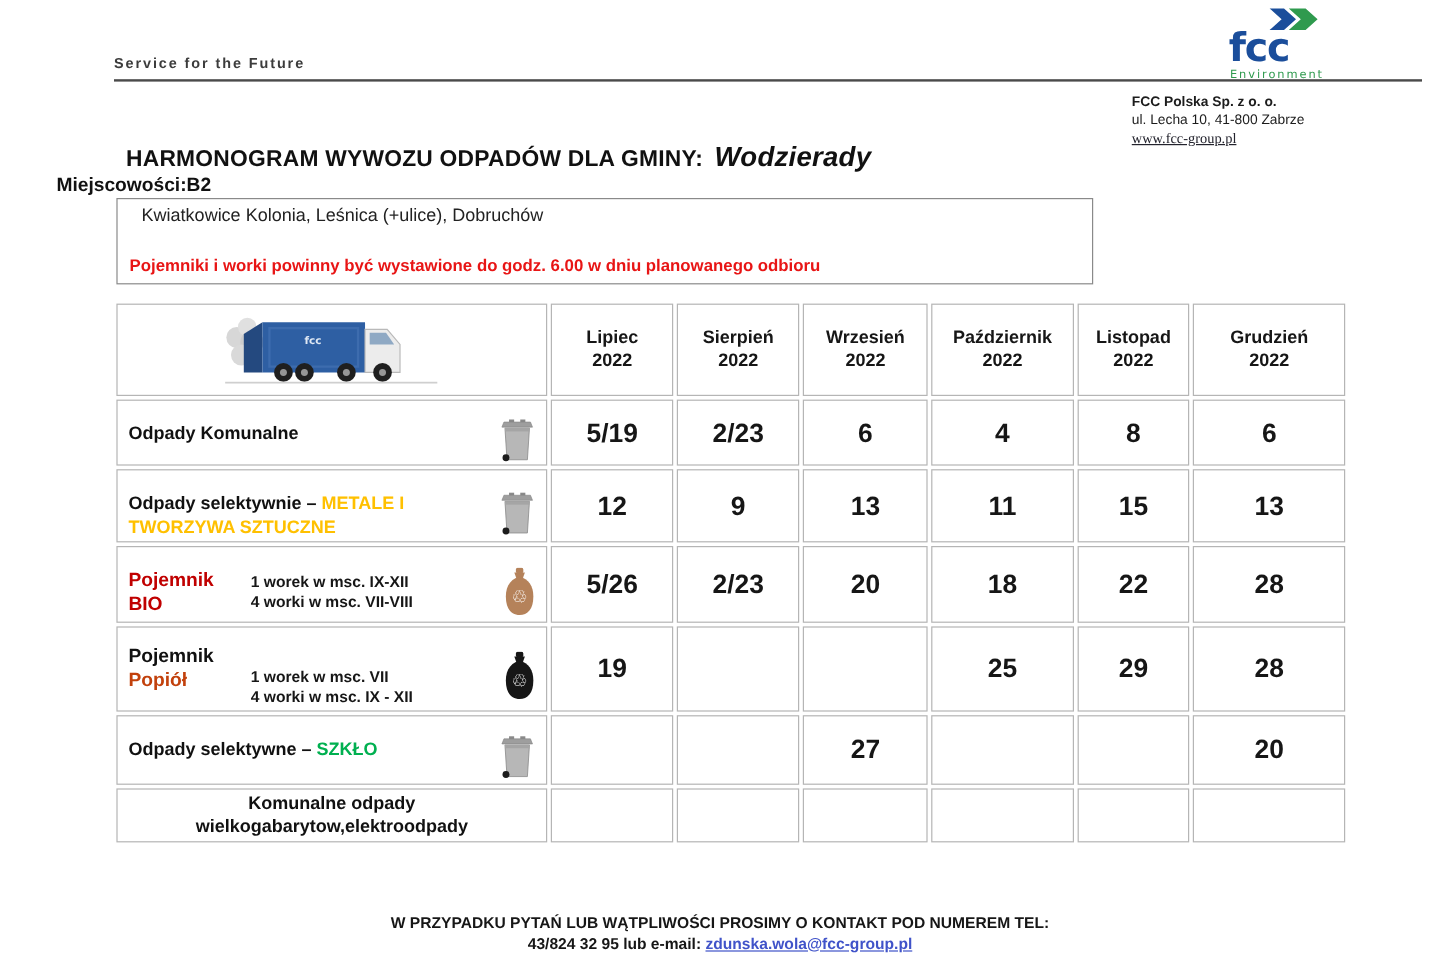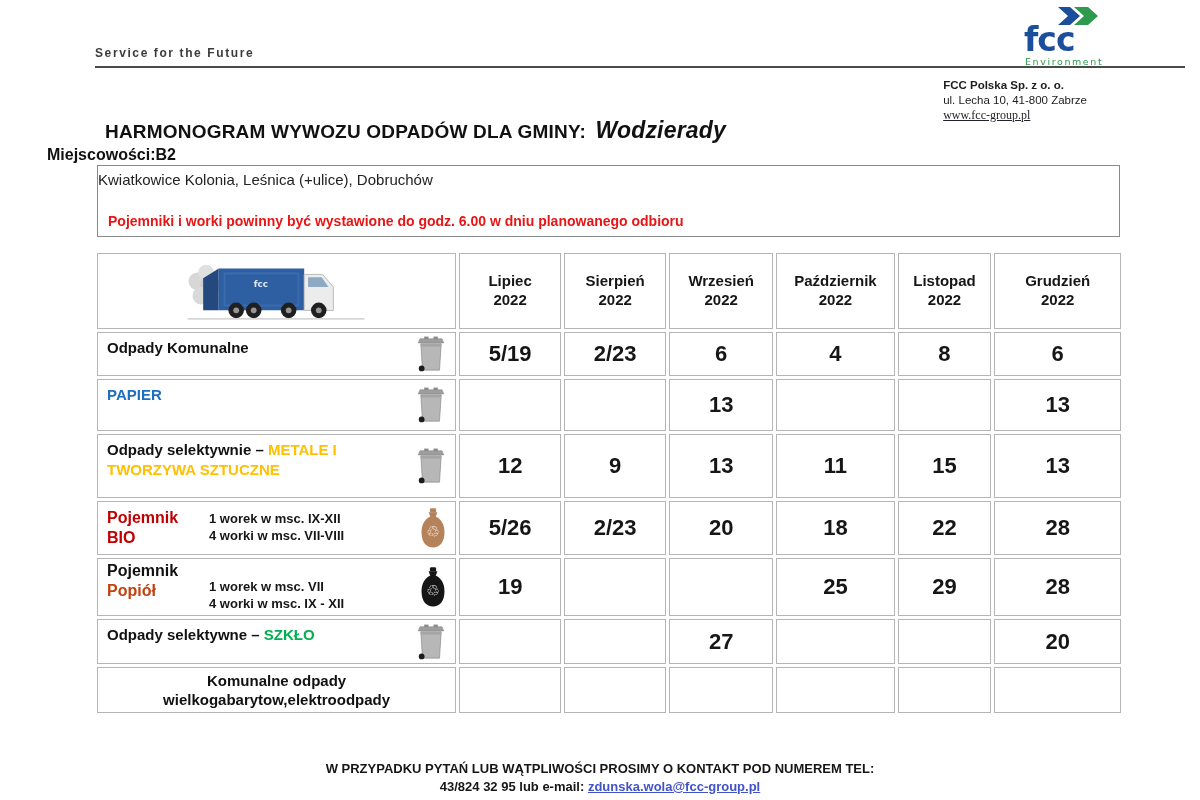--- a/index.html
+++ b/index.html
@@ -11,38 +11,38 @@
   .logo{position:absolute;left:1018px;top:4px;width:110px;height:66px;}
   .company{position:absolute;right:113px;top:78px;font-size:11.5px;
            line-height:1.3;color:#1c1c1c;}
   .company .c1{font-weight:bold;}
   .company a{font-family:"Liberation Serif",serif;font-size:12px;color:#23232d;
              text-decoration:underline;}
   .title{position:absolute;left:105px;top:117px;font-size:19px;font-weight:bold;
          letter-spacing:0.2px;white-space:nowrap;}
   .title .gmina{font-size:23px;font-style:italic;margin-left:4px;}
   .subtitle{position:absolute;left:47px;top:146px;font-size:16px;font-weight:bold;}
-  .info-box{position:absolute;left:97px;top:165px;width:1023px;height:72px;
-            border:1px solid #8a8a8a;box-sizing:border-box;padding:5px 0;}
+  .info-box{position:absolute;left:97px;top:165px;width:814px;height:72px;
+            border:1px solid #8a8a8a;box-sizing:border-box;padding:5px 20px;}
   .localities{font-size:15px;color:#222;}
   .warning{position:absolute;left:10px;bottom:7px;font-size:14px;font-weight:bold;color:#e81515;}
   .schedule{position:absolute;left:94px;top:250px;}
   table{border-collapse:separate;border-spacing:3px;table-layout:fixed;width:1030px;}
   th,td{border:1px solid #b5b5b5;background:#fff;box-sizing:border-box;overflow:hidden;}
   thead th{height:76px;vertical-align:middle;text-align:center;}
   .m-name,.m-year{font-size:15px;font-weight:bold;line-height:1.25;color:#161616;}
   tbody tr:nth-child(1)>*{height:44px;}
   tbody tr:nth-child(2)>*{height:52px;}
   tbody tr:nth-child(3)>*{height:64px;}
   tbody tr:nth-child(4)>*{height:54px;}
   tbody tr:nth-child(5)>*{height:58px;}
   tbody tr:nth-child(6)>*{height:45px;margin-top:40px;}
   tbody tr:nth-child(7)>*{height:46px;}
   td.val{text-align:center;vertical-align:middle;font-size:22px;font-weight:bold;color:#161616;}
-  td.label-cell{padding:2px 4px 2px 9px;vertical-align:middle;}
+  td.label-cell{padding:15px 4px 2px 9px;vertical-align:middle;}
   .row-flex{display:flex;align-items:center;height:100%;}
   .lbl{font-size:15px;font-weight:bold;line-height:1.3;align-self:flex-start;
        padding-top:3px;max-width:292px;}
   .title-block{font-size:16px;font-weight:bold;line-height:1.25;min-width:88px;}
   .note-block{font-size:13px;font-weight:bold;line-height:1.3;margin-left:14px;color:#161616;}
   .note-block.low{margin-top:18px;}
   .icon{margin-left:auto;margin-right:3px;align-self:center;display:inline-flex;}
   td.center-cell{text-align:center;vertical-align:middle;font-size:15px;font-weight:bold;line-height:1.3;}
   .footer{position:absolute;left:0;top:760px;width:1200px;text-align:center;
           font-size:13px;font-weight:bold;color:#161616;line-height:1.35;}
@@ -164,135 +164,112 @@
             <td class="val">5/19</td>
             <td class="val">2/23</td>
             <td class="val">6</td>
             <td class="val">4</td>
             <td class="val">8</td>
             <td class="val">6</td>
           </tr>
           <tr>
             <td class="label-cell">
               <div class="row-flex">
-                <div class="lbl"><span style="color: rgb(31, 111, 191);">PAPIER</span></div>
+                <div class="lbl"><span style="color: rgb(17, 17, 17);">Odpady selektywnie – </span><span style="color: rgb(255, 192, 0);">METALE I TWORZYWA SZTUCZNE</span></div>
                 <span class="icon">
                   <svg viewBox="0 0 40 42" width="34" height="36">
     <rect x="12" y="0.5" width="5" height="3" fill="#8a8a8a"></rect>
     <rect x="23" y="0.5" width="5" height="3" fill="#8a8a8a"></rect>
     <polygon points="5,8 35,8 33,3 7,3" fill="#9e9e9e" stroke="#828282" stroke-width="0.6"></polygon>
     <polygon points="8,9 32,9 30,40 10,40" fill="#b7b7b7" stroke="#8a8a8a" stroke-width="0.8"></polygon>
     <rect x="8" y="9" width="24" height="3.2" fill="#a5a5a5"></rect>
     <circle cx="9" cy="38" r="3.4" fill="#1c1c1c"></circle>
   </svg>
                 </span>
               </div>
             </td>
-            <td class="val"></td>
-            <td class="val"></td>
+            <td class="val">12</td>
+            <td class="val">9</td>
             <td class="val">13</td>
-            <td class="val"></td>
-            <td class="val"></td>
+            <td class="val">11</td>
+            <td class="val">15</td>
             <td class="val">13</td>
           </tr>
           <tr>
             <td class="label-cell">
               <div class="row-flex">
-                <div class="lbl"><span style="color: rgb(17, 17, 17);">Odpady selektywnie – </span><span style="color: rgb(255, 192, 0);">METALE I TWORZYWA SZTUCZNE</span></div>
+                <div class="title-block">
+                  <div style="color: rgb(192, 0, 0);">Pojemnik</div>
+                  <div style="color: rgb(192, 0, 0);">BIO</div>
+                </div>
+                <div class="note-block">
+                  <div>1 worek w msc. IX-XII</div>
+                  <div>4 worki w msc. VII-VIII</div>
+                </div>
+                <span class="icon">
+                  <svg viewBox="0 0 34 46" width="30" height="41">
+  <rect x="13.5" y="0" width="7" height="5" rx="1.5" fill="#b5825a"></rect>
+  <polygon points="12,4.5 22,4.5 20,10 14,10" fill="#b5825a"></polygon>
+  <path d="M17 8.5 C8.5 10.5 4 17.5 4 27 C4 39 9.5 44.5 17 44.5 C24.5 44.5 30 39 30 27 C30 17.5 25.5 10.5 17 8.5 Z" fill="#b5825a"></path>
+  <text x="17" y="33" font-size="17" text-anchor="middle" fill="#ffffff" font-family="DejaVu Sans, sans-serif">♲</text>
+</svg>
+                </span>
+              </div>
+            </td>
+            <td class="val">5/26</td>
+            <td class="val">2/23</td>
+            <td class="val">20</td>
+            <td class="val">18</td>
+            <td class="val">22</td>
+            <td class="val">28</td>
+          </tr>
+          <tr>
+            <td class="label-cell">
+              <div class="row-flex" style="align-items: flex-start;">
+                <div class="title-block">
+                  <div style="color: rgb(17, 17, 17);">Pojemnik</div>
+                  <div style="color: #c2410c;">Popiół</div>
+                </div>
+                <div class="note-block low">
+                  <div>1 worek w msc. VII</div>
+                  <div>4 worki w msc. IX - XII</div>
+                </div>
+                <span class="icon">
+                  <svg viewBox="0 0 34 46" width="30" height="41">
+  <rect x="13.5" y="0" width="7" height="5" rx="1.5" fill="#161616"></rect>
+  <polygon points="12,4.5 22,4.5 20,10 14,10" fill="#161616"></polygon>
+  <path d="M17 8.5 C8.5 10.5 4 17.5 4 27 C4 39 9.5 44.5 17 44.5 C24.5 44.5 30 39 30 27 C30 17.5 25.5 10.5 17 8.5 Z" fill="#161616"></path>
+  <text x="17" y="33" font-size="17" text-anchor="middle" fill="#ffffff" font-family="DejaVu Sans, sans-serif">♲</text>
+</svg>
+                </span>
+              </div>
+            </td>
+            <td class="val">19</td>
+            <td class="val"></td>
+            <td class="val"></td>
+            <td class="val">25</td>
+            <td class="val">29</td>
+            <td class="val">28</td>
+          </tr>
+          <tr>
+            <td class="label-cell">
+              <div class="row-flex">
+                <div class="lbl"><span style="color: rgb(17, 17, 17);">Odpady selektywne – </span><span style="color: rgb(0, 176, 80);">SZKŁO</span></div>
                 <span class="icon">
                   <svg viewBox="0 0 40 42" width="34" height="36">
     <rect x="12" y="0.5" width="5" height="3" fill="#8a8a8a"></rect>
     <rect x="23" y="0.5" width="5" height="3" fill="#8a8a8a"></rect>
     <polygon points="5,8 35,8 33,3 7,3" fill="#9e9e9e" stroke="#828282" stroke-width="0.6"></polygon>
     <polygon points="8,9 32,9 30,40 10,40" fill="#b7b7b7" stroke="#8a8a8a" stroke-width="0.8"></polygon>
     <rect x="8" y="9" width="24" height="3.2" fill="#a5a5a5"></rect>
     <circle cx="9" cy="38" r="3.4" fill="#1c1c1c"></circle>
   </svg>
                 </span>
               </div>
             </td>
-            <td class="val">12</td>
-            <td class="val">9</td>
-            <td class="val">13</td>
-            <td class="val">11</td>
-            <td class="val">15</td>
-            <td class="val">13</td>
-          </tr>
-          <tr>
-            <td class="label-cell">
-              <div class="row-flex">
-                <div class="title-block">
-                  <div style="color: rgb(192, 0, 0);">Pojemnik</div>
-                  <div style="color: rgb(192, 0, 0);">BIO</div>
-                </div>
-                <div class="note-block">
-                  <div>1 worek w msc. IX-XII</div>
-                  <div>4 worki w msc. VII-VIII</div>
-                </div>
-                <span class="icon">
-                  <svg viewBox="0 0 34 46" width="30" height="41">
-  <rect x="13.5" y="0" width="7" height="5" rx="1.5" fill="#b5825a"></rect>
-  <polygon points="12,4.5 22,4.5 20,10 14,10" fill="#b5825a"></polygon>
-  <path d="M17 8.5 C8.5 10.5 4 17.5 4 27 C4 39 9.5 44.5 17 44.5 C24.5 44.5 30 39 30 27 C30 17.5 25.5 10.5 17 8.5 Z" fill="#b5825a"></path>
-  <text x="17" y="33" font-size="17" text-anchor="middle" fill="#ffffff" font-family="DejaVu Sans, sans-serif">♲</text>
-</svg>
-                </span>
-              </div>
-            </td>
-            <td class="val">5/26</td>
-            <td class="val">2/23</td>
-            <td class="val">20</td>
-            <td class="val">18</td>
-            <td class="val">22</td>
-            <td class="val">28</td>
-          </tr>
-          <tr>
-            <td class="label-cell">
-              <div class="row-flex" style="align-items: flex-start;">
-                <div class="title-block">
-                  <div style="color: rgb(17, 17, 17);">Pojemnik</div>
-                  <div style="color: #c2410c;">Popiół</div>
-                </div>
-                <div class="note-block low">
-                  <div>1 worek w msc. VII</div>
-                  <div>4 worki w msc. IX - XII</div>
-                </div>
-                <span class="icon">
-                  <svg viewBox="0 0 34 46" width="30" height="41">
-  <rect x="13.5" y="0" width="7" height="5" rx="1.5" fill="#161616"></rect>
-  <polygon points="12,4.5 22,4.5 20,10 14,10" fill="#161616"></polygon>
-  <path d="M17 8.5 C8.5 10.5 4 17.5 4 27 C4 39 9.5 44.5 17 44.5 C24.5 44.5 30 39 30 27 C30 17.5 25.5 10.5 17 8.5 Z" fill="#161616"></path>
-  <text x="17" y="33" font-size="17" text-anchor="middle" fill="#ffffff" font-family="DejaVu Sans, sans-serif">♲</text>
-</svg>
-                </span>
-              </div>
-            </td>
-            <td class="val">19</td>
-            <td class="val"></td>
-            <td class="val"></td>
-            <td class="val">25</td>
-            <td class="val">29</td>
-            <td class="val">28</td>
-          </tr>
-          <tr>
-            <td class="label-cell">
-              <div class="row-flex">
-                <div class="lbl"><span style="color: rgb(17, 17, 17);">Odpady selektywne – </span><span style="color: rgb(0, 176, 80);">SZKŁO</span></div>
-                <span class="icon">
-                  <svg viewBox="0 0 40 42" width="34" height="36">
-    <rect x="12" y="0.5" width="5" height="3" fill="#8a8a8a"></rect>
-    <rect x="23" y="0.5" width="5" height="3" fill="#8a8a8a"></rect>
-    <polygon points="5,8 35,8 33,3 7,3" fill="#9e9e9e" stroke="#828282" stroke-width="0.6"></polygon>
-    <polygon points="8,9 32,9 30,40 10,40" fill="#b7b7b7" stroke="#8a8a8a" stroke-width="0.8"></polygon>
-    <rect x="8" y="9" width="24" height="3.2" fill="#a5a5a5"></rect>
-    <circle cx="9" cy="38" r="3.4" fill="#1c1c1c"></circle>
-  </svg>
-                </span>
-              </div>
-            </td>
             <td class="val"></td>
             <td class="val"></td>
             <td class="val">27</td>
             <td class="val"></td>
             <td class="val"></td>
             <td class="val">20</td>
           </tr>
           <tr>
             <td class="center-cell">
               <div>Komunalne odpady</div>

